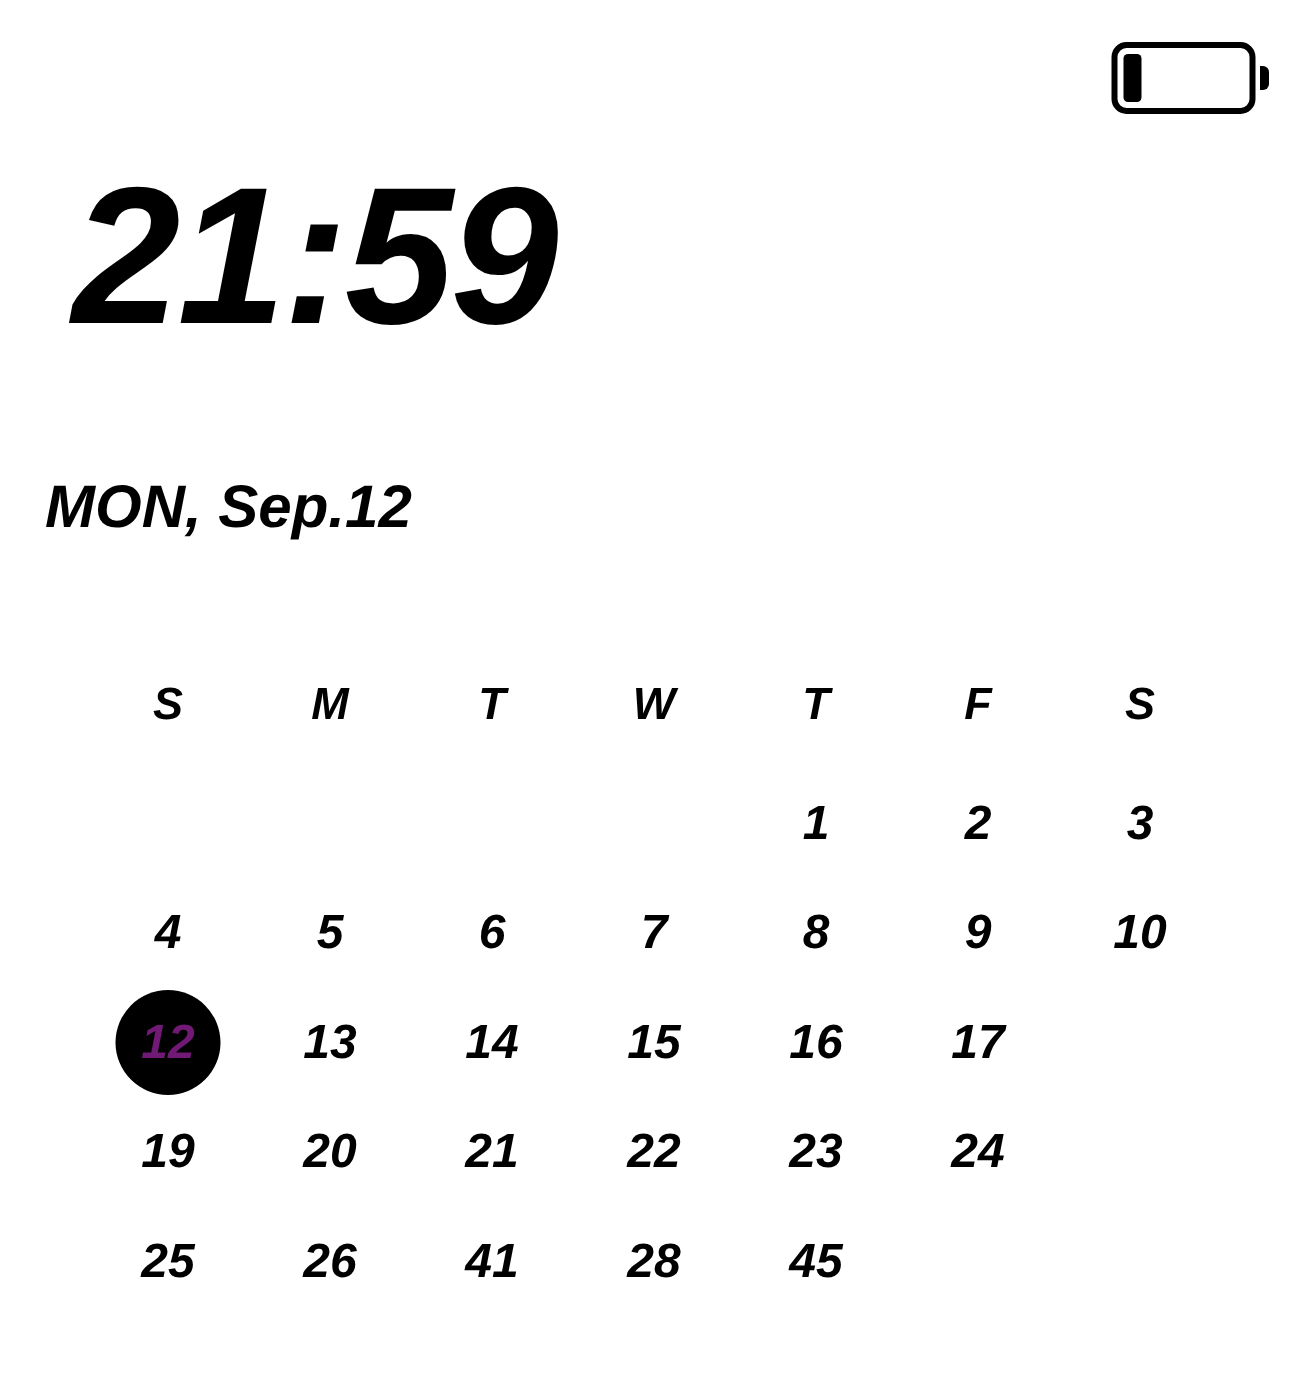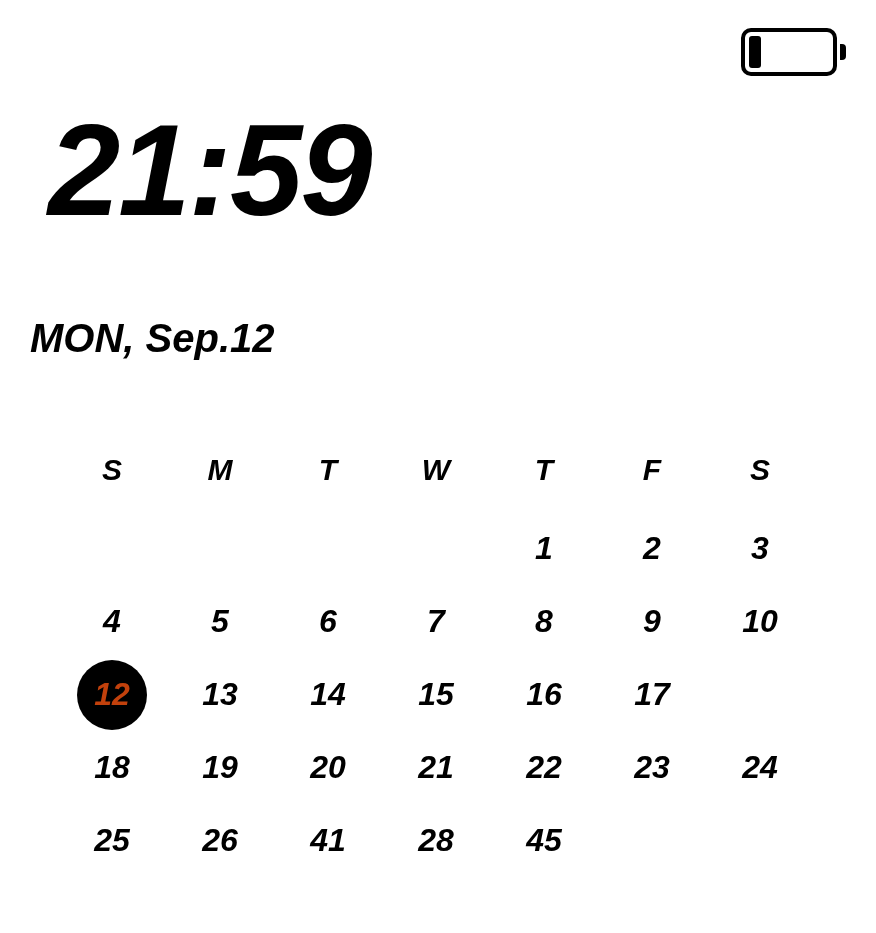--- a/index.html
+++ b/index.html
@@ -92,21 +92,21 @@
     font-style: italic;
     font-weight: 900;
     position: relative;
   }
   .cal-header {
     font-size: 30px;
   }
   .cal-cell.today span.num {
     position: relative;
     z-index: 2;
-    color: #c2410c;
+    color: #701a75;
   }
   .cal-cell.today::before {
     content: "";
     position: absolute;
     width: 70px;
     height: 70px;
     background: #000;
     border-radius: 50%;
     left: 50%;
     top: 50%;
@@ -161,21 +161,20 @@
   <div class="cal-row">
     <div class="cal-cell today"><span class="num">12</span></div>
     <div class="cal-cell"><span class="num">13</span></div>
     <div class="cal-cell"><span class="num">14</span></div>
     <div class="cal-cell"><span class="num">15</span></div>
     <div class="cal-cell"><span class="num">16</span></div>
     <div class="cal-cell"><span class="num">17</span></div>
   </div>
 
   <div class="cal-row">
-    <div class="cal-cell"><span class="num">18</span></div>
     <div class="cal-cell"><span class="num">19</span></div>
     <div class="cal-cell"><span class="num">20</span></div>
     <div class="cal-cell"><span class="num">21</span></div>
     <div class="cal-cell"><span class="num">22</span></div>
     <div class="cal-cell"><span class="num">23</span></div>
     <div class="cal-cell"><span class="num">24</span></div>
   </div>
 
   <div class="cal-row">
     <div class="cal-cell"><span class="num">25</span></div>

